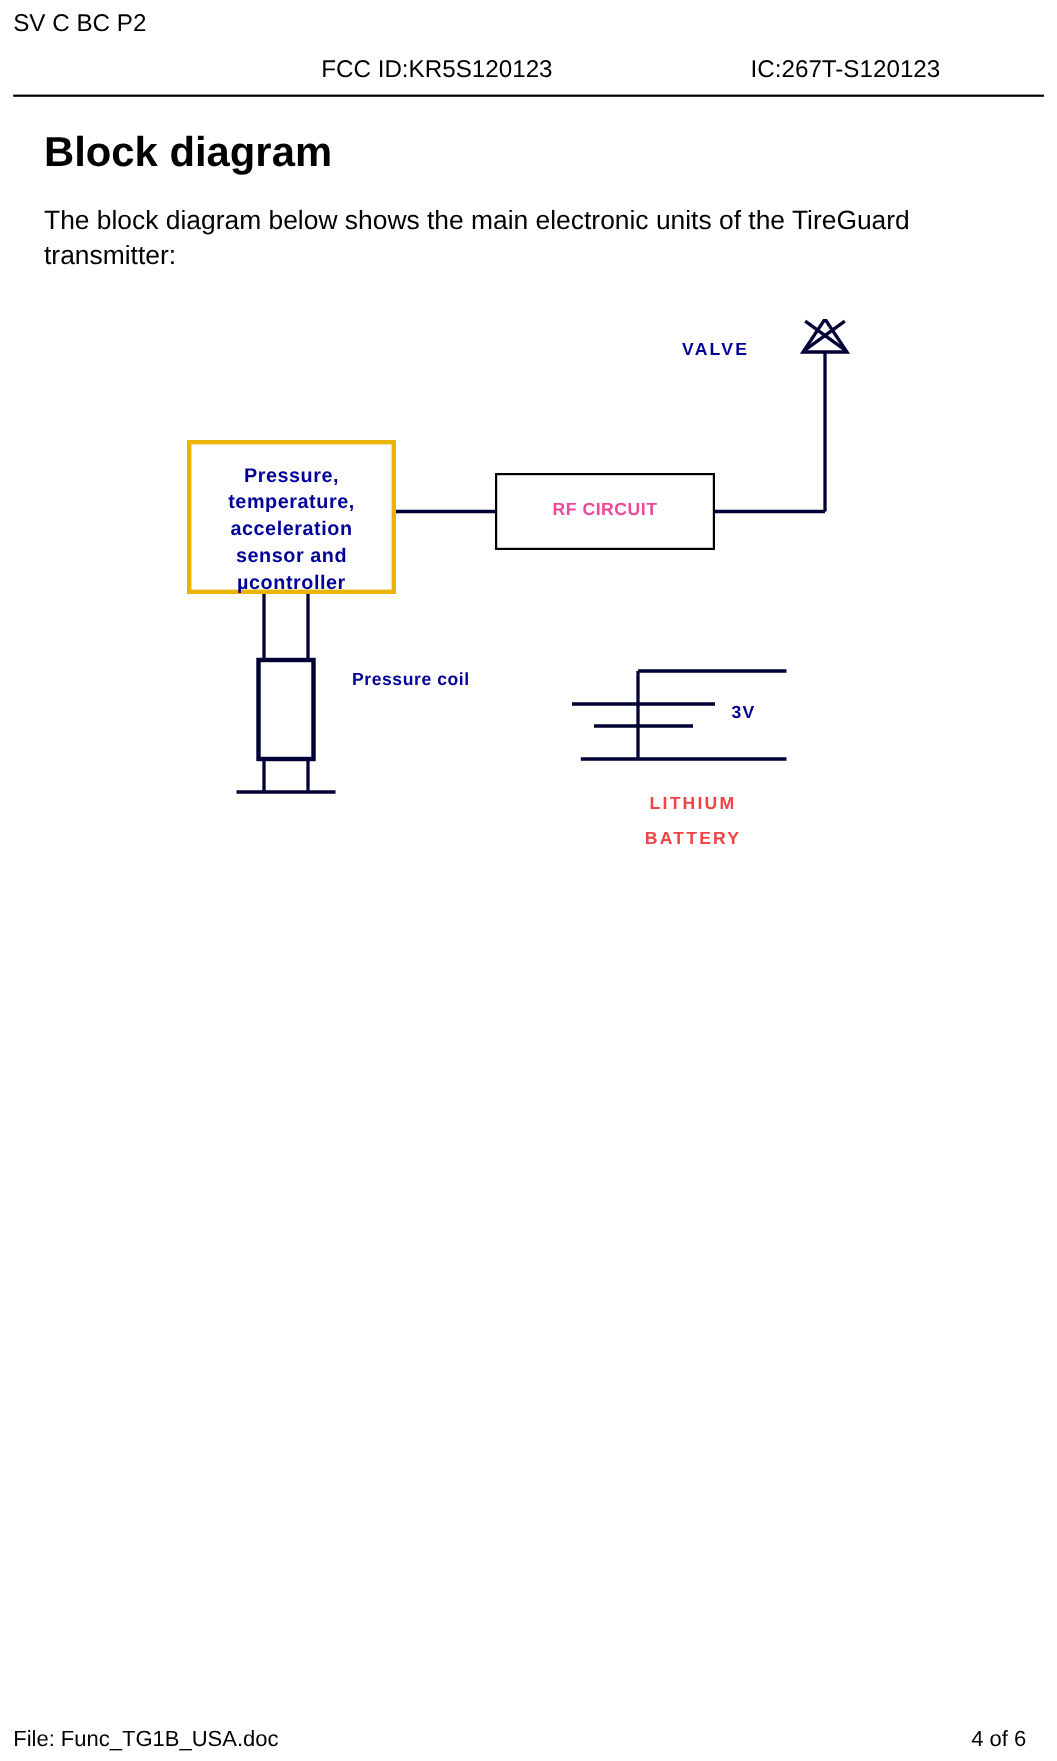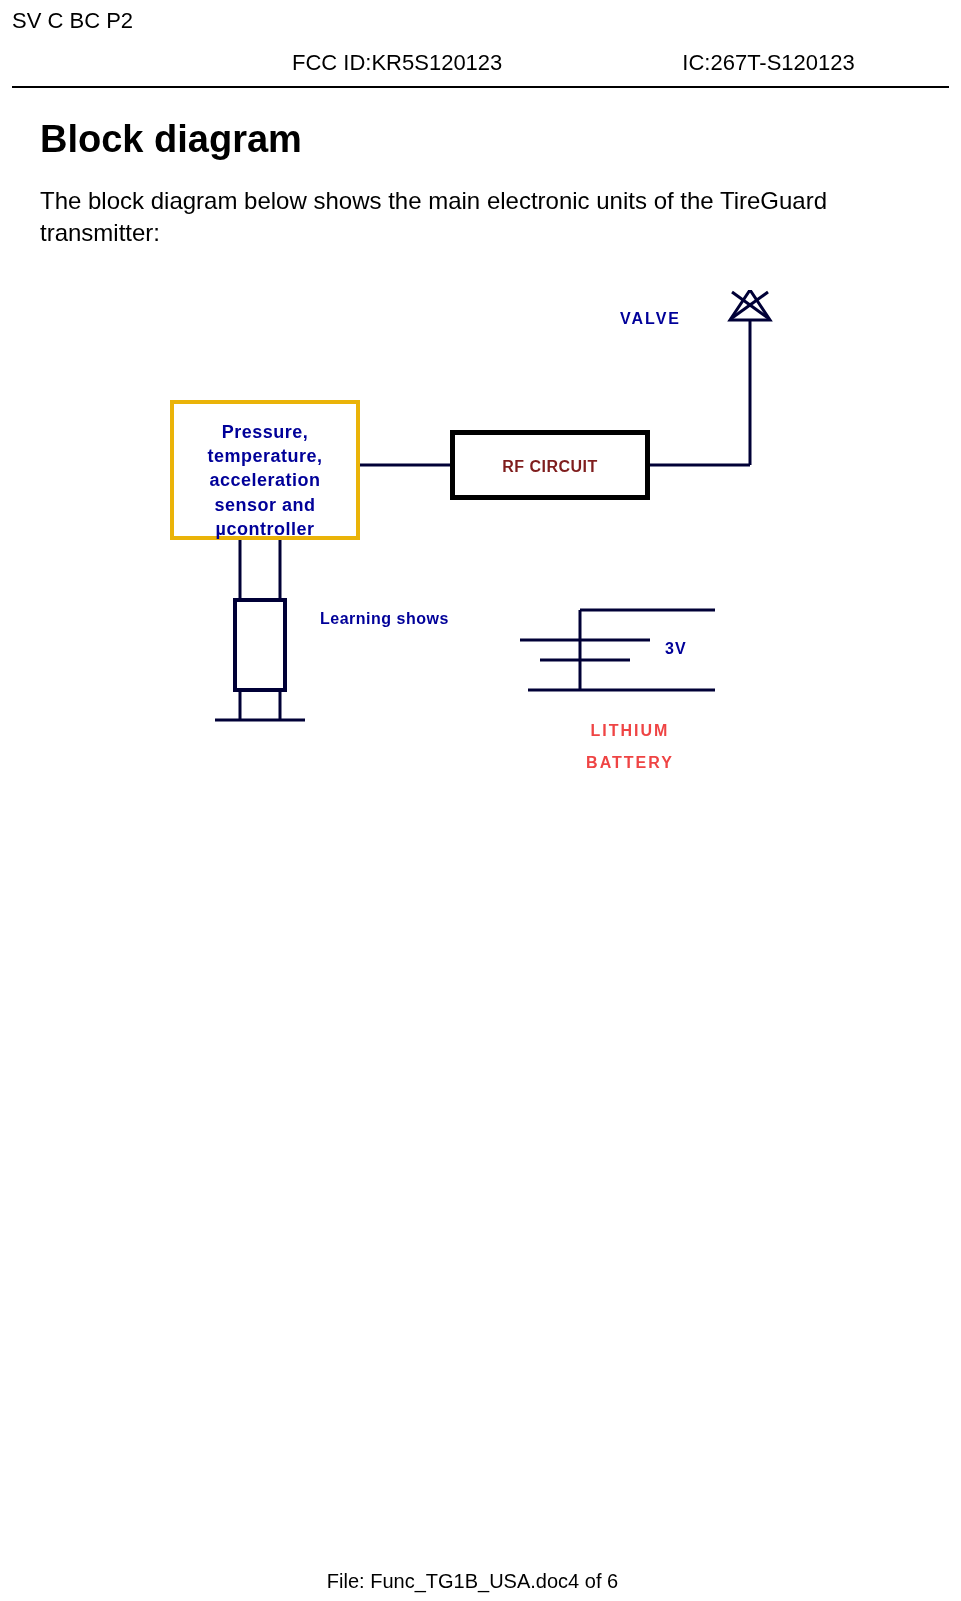--- a/index.html
+++ b/index.html
@@ -64,24 +64,24 @@
     font-weight: bold;
     letter-spacing: 0.5px;
     padding-top: 16px;
     line-height: 1.35;
     background: #fff;
   }
   .rf-box {
     position: absolute;
     left: 330px; top: 140px;
     width: 200px; height: 70px;
-    border: 5px solid #000000;
+    border: 2px solid #000000;
     box-sizing: border-box;
     text-align: center;
-    color: #7f1d1d;
+    color: #ec4899;
     font-size: 16px;
     font-weight: bold;
     letter-spacing: 0.5px;
     line-height: 64px;
     background: #fff;
   }
   .valve-label {
     position: absolute;
     left: 500px; top: 20px;
     color: #000099;
@@ -115,21 +115,21 @@
     font-weight: bold;
     letter-spacing: 2px;
     line-height: 2.0;
   }
   .page-footer {
     position: absolute;
     bottom: 8px;
     left: 12px;
     right: 28px;
     display: flex;
-    justify-content: center;
+    justify-content: space-between;
     font-size: 20px;
   }
   svg { position: absolute; left:0; top:0; }
 </style>
 </head>
 <body>
 
 <div class="page-header">
   <div class="header-row1">
     <span>SV C BC P2</span>
@@ -174,21 +174,21 @@
       <line x1="408" y1="400" x2="595" y2="400" stroke="#000036" stroke-width="3"></line>
     </svg>
 
     <div class="sensor-box"><span style="white-space:pre-line;">Pressure,
 temperature,
 acceleration
 sensor and
 µcontroller</span></div>
     <div class="rf-box">RF CIRCUIT</div>
     <div class="valve-label">VALVE</div>
-    <div class="learning-label">Learning shows</div>
+    <div class="learning-label">Pressure coil</div>
     <div class="battery-v">3V</div>
     <div class="battery-name">
       <span>LITHIUM</span><br>
       <span>BATTERY</span>
     </div>
   </div>
 </div>
 
 <div class="page-footer">
   <span>File: Func_TG1B_USA.doc</span>

